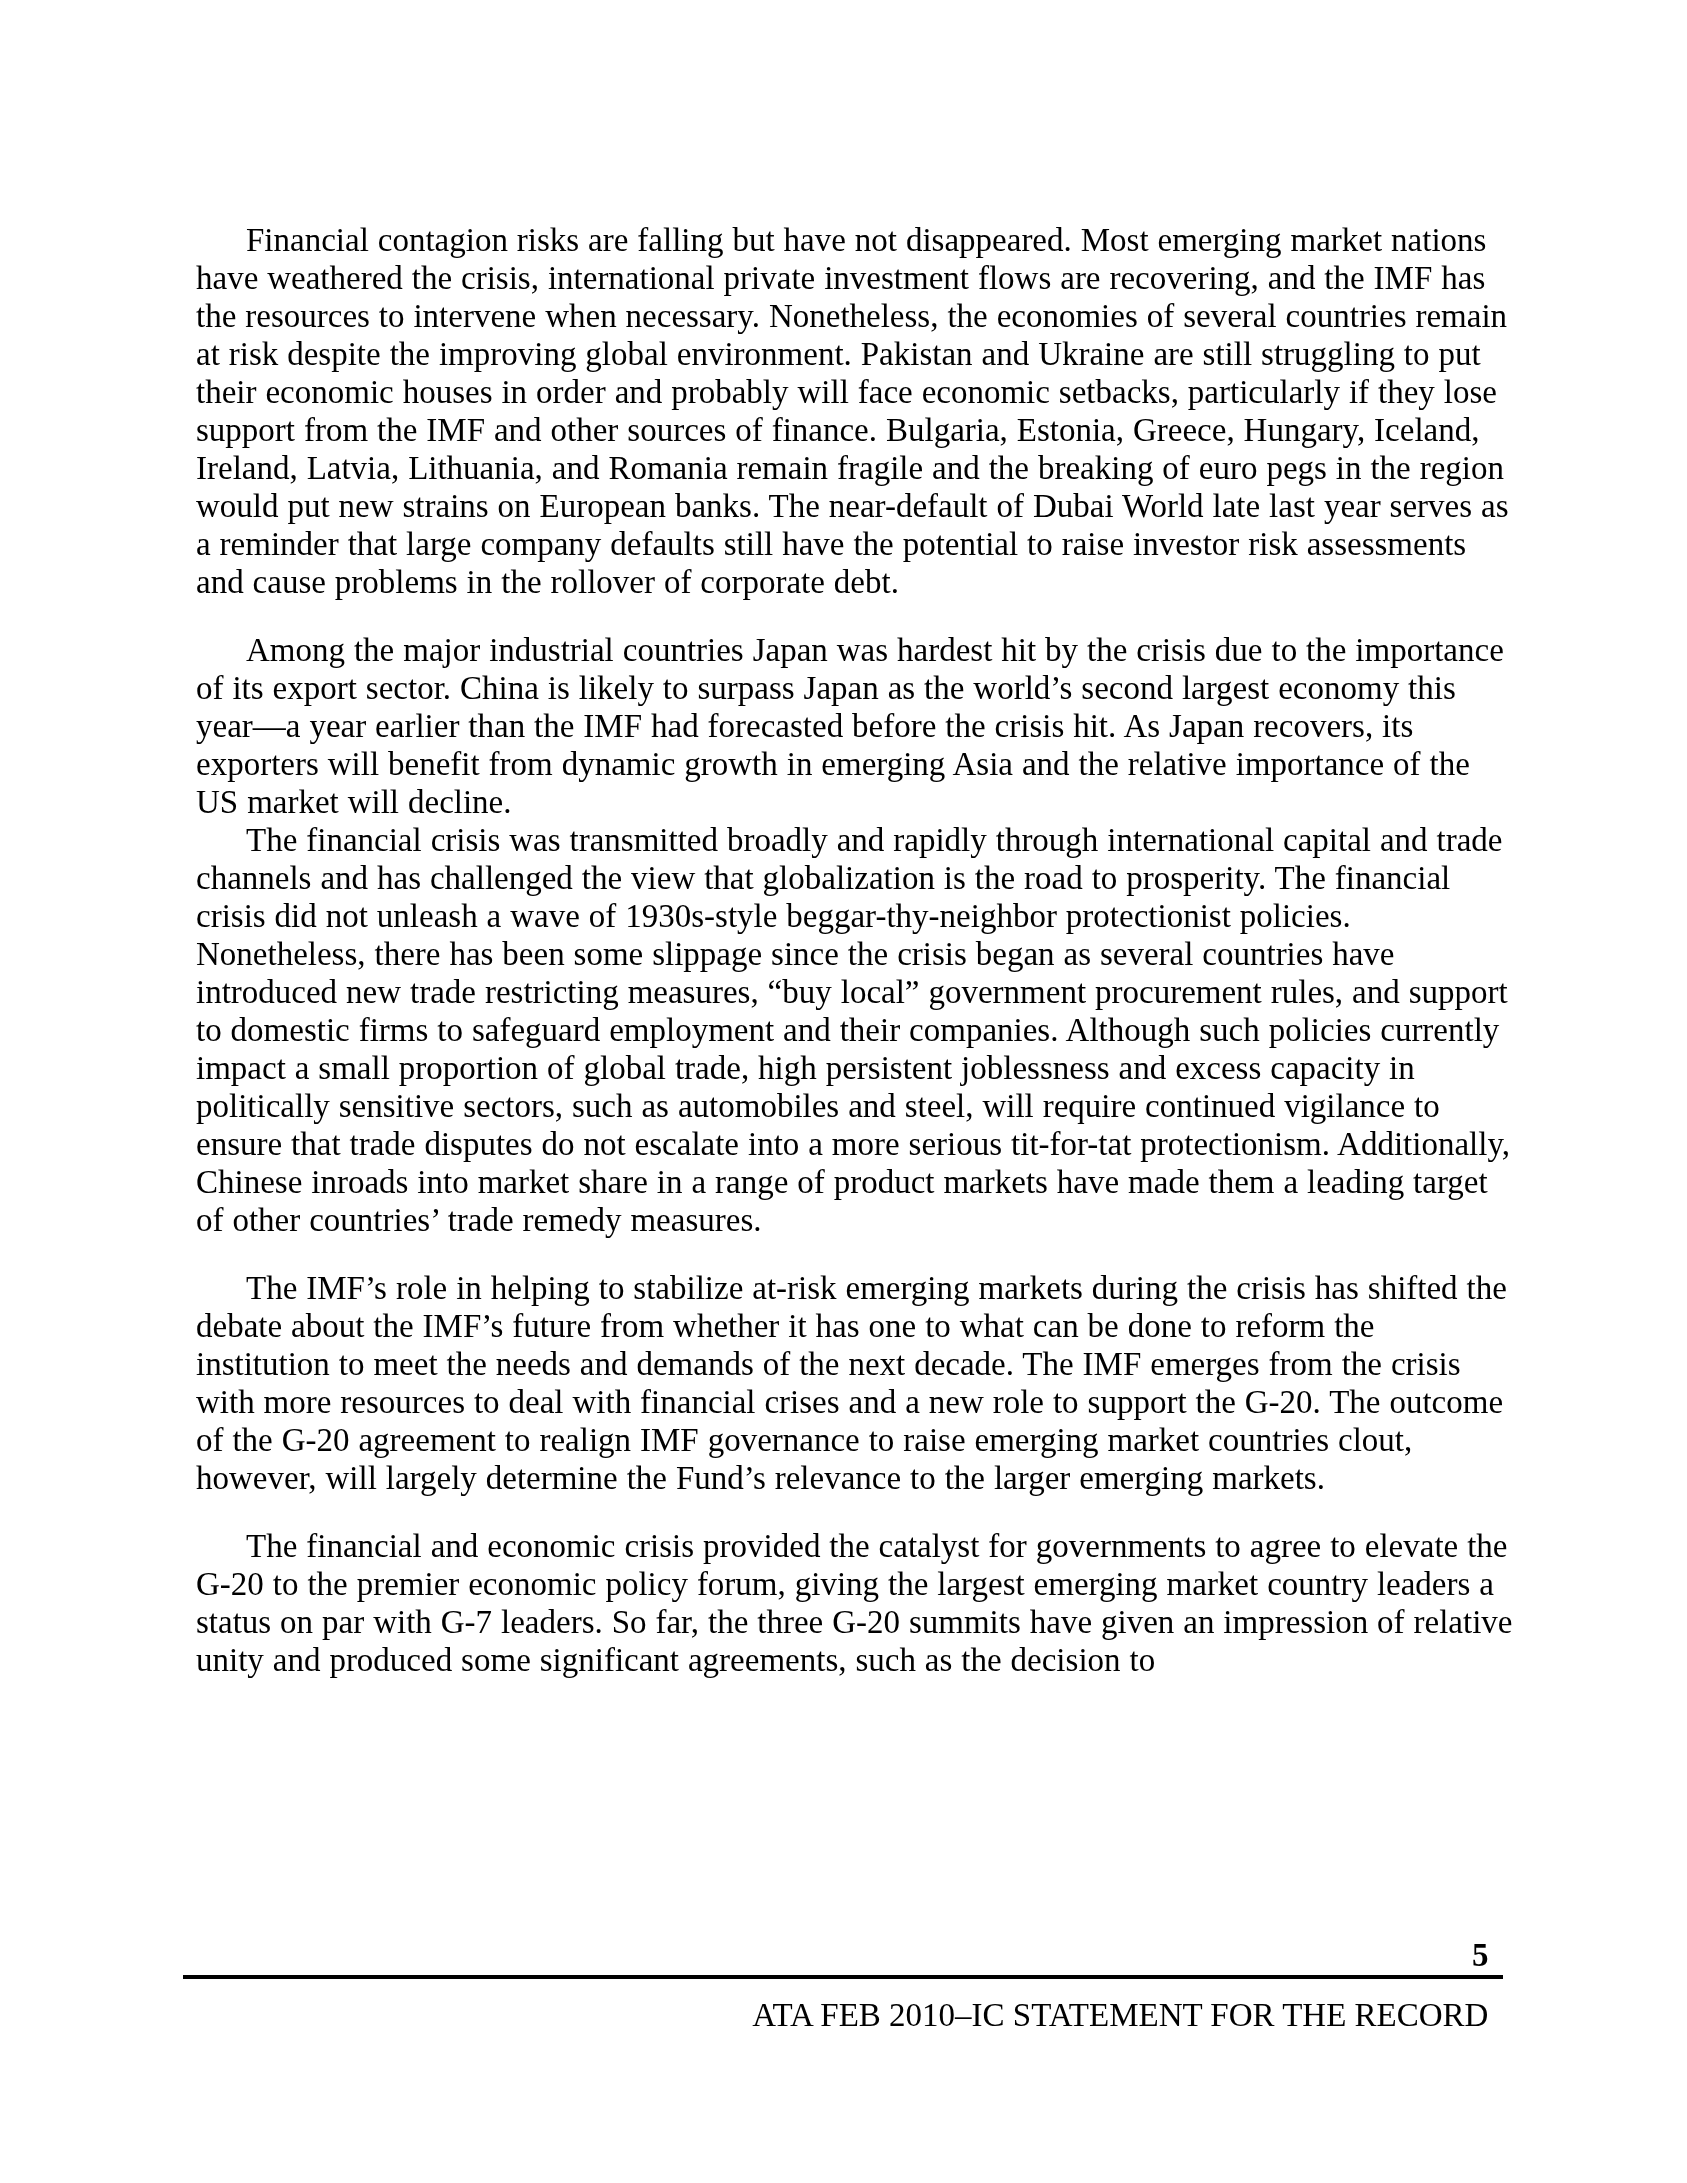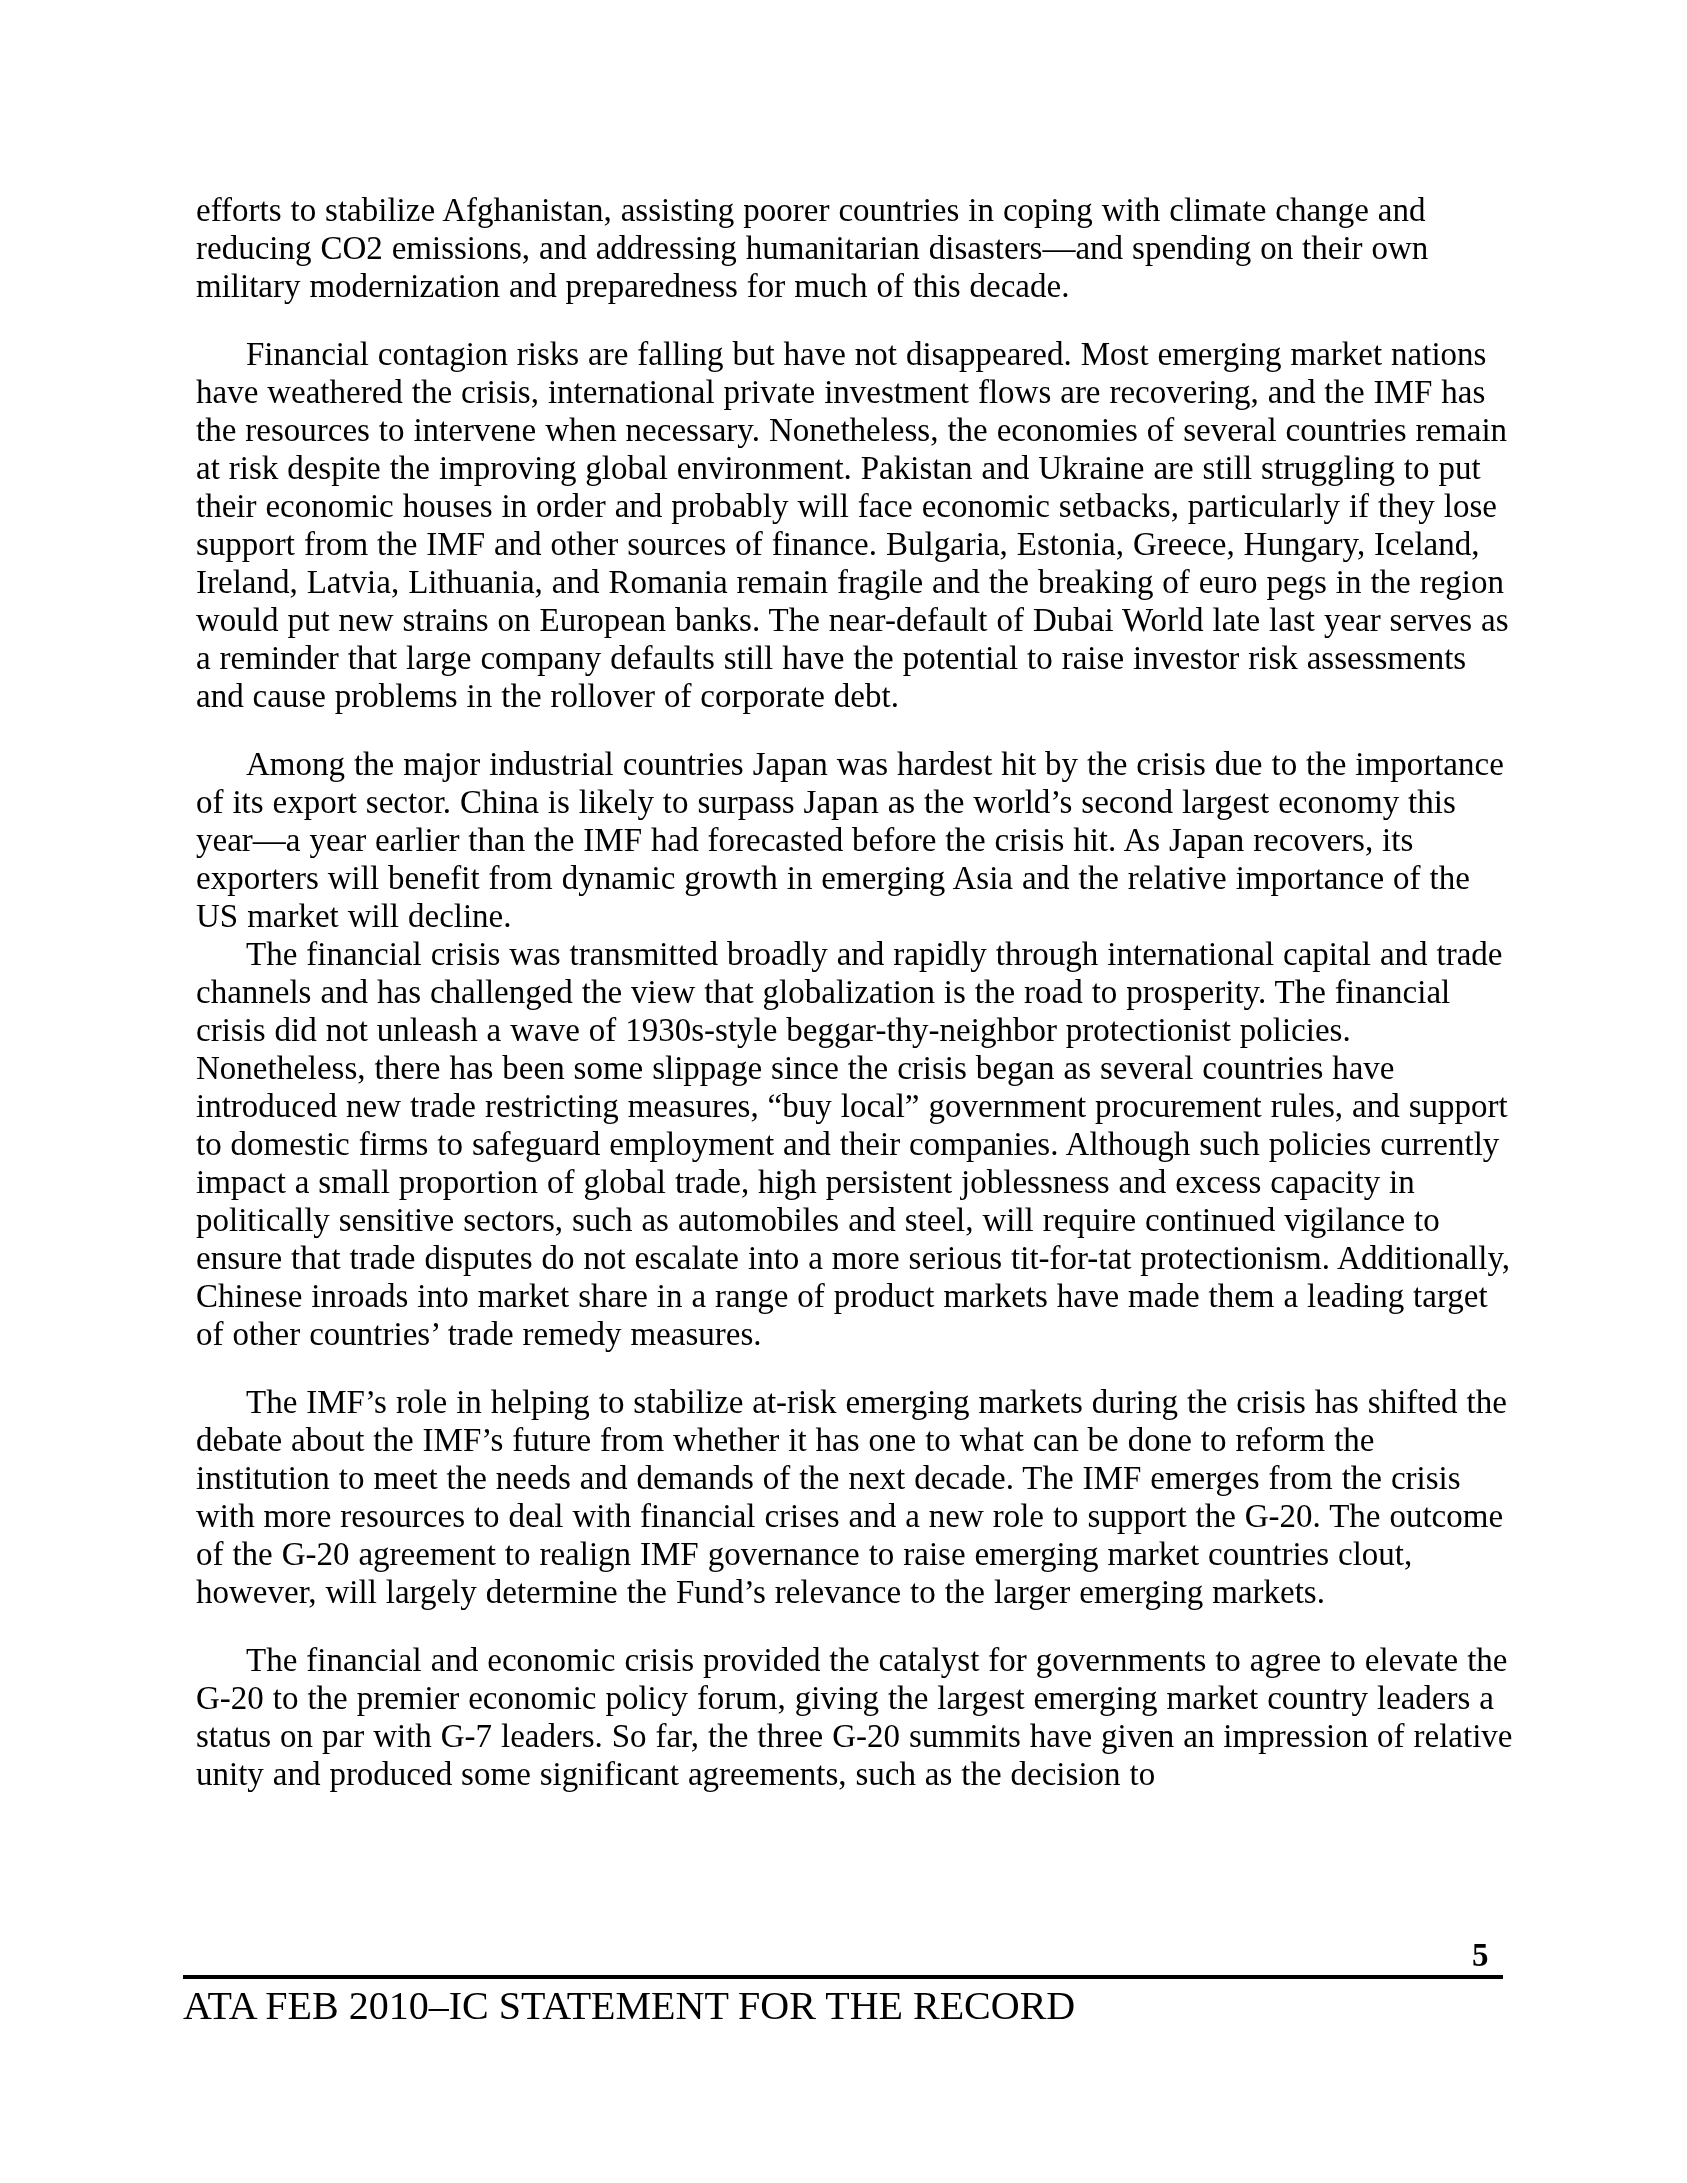--- a/index.html
+++ b/index.html
@@ -59,33 +59,33 @@
     text-align: right;
     padding-right: 14.6px;
   }
   .footer-rule {
     border: 0;
     border-top: 4px solid #000000;
     margin: 0;
     width: 100%;
   }
   .footer-text {
-    font-size: 40px;
+    font-size: 33px;
     line-height: 40px;
-    margin-top: 7px;
+    margin-top: 16px;
+    text-align: right;
     padding-right: 14.6px;
   }
 </style>
 </head>
 <body>
 
 <div class="page">
 
   <div class="content">
-    <p class="first">efforts to stabilize Afghanistan, assisting poorer countries in coping with climate change and reducing CO2 emissions, and addressing humanitarian disasters—and spending on their own military modernization and preparedness for much of this decade.</p>
 
     <p class="indent">Financial contagion risks are falling but have not disappeared.  Most emerging market nations have weathered the crisis, international private investment flows are recovering, and the IMF has the resources to intervene when necessary.  Nonetheless, the economies of several countries remain at risk despite the improving global environment.  Pakistan and Ukraine are still struggling to put their economic houses in order and probably will face economic setbacks, particularly if they lose support from the IMF and other sources of finance.  Bulgaria, Estonia, Greece, Hungary, Iceland, Ireland, Latvia, Lithuania, and Romania remain fragile and the breaking of euro pegs in the region would put new strains on European banks.  The near-default of Dubai World late last year serves as a reminder that large company defaults still have the potential to raise investor risk assessments and cause problems in the rollover of corporate debt.</p>
 
     <p class="indent">Among the major industrial countries Japan was hardest hit by the crisis due to the importance of its export sector.  China is likely to surpass Japan as the world’s second largest economy this year—a year earlier than the IMF had forecasted before the crisis hit.  As Japan recovers, its exporters will benefit from dynamic growth in emerging Asia and the relative importance of the US market will decline.</p>
 
 
     <p class="indent after-heading">The financial crisis was transmitted broadly and rapidly through international capital and trade channels and has challenged the view that globalization is the road to prosperity.  The financial crisis did not unleash a wave of 1930s-style beggar-thy-neighbor protectionist policies.  Nonetheless, there has been some slippage since the crisis began as several countries have introduced new trade restricting measures, “buy local” government procurement rules, and support to domestic firms to safeguard employment and their companies.  Although such policies currently impact a small proportion of global trade, high persistent joblessness and excess capacity in politically sensitive sectors, such as automobiles and steel, will require continued vigilance to ensure that trade disputes do not escalate into a more serious tit-for-tat protectionism.  Additionally, Chinese inroads into market share in a range of product markets have made them a leading target of other countries’ trade remedy measures.</p>
 
     <p class="indent">The IMF’s role in helping to stabilize at-risk emerging markets during the crisis has shifted the debate about the IMF’s future from whether it has one to what can be done to reform the institution to meet the needs and demands of the next decade.  The IMF emerges from the crisis with more resources to deal with financial crises and a new role to support the G-20.  The outcome of the G-20 agreement to realign IMF governance to raise emerging market countries clout, however, will largely determine the Fund’s relevance to the larger emerging markets.</p>
 

